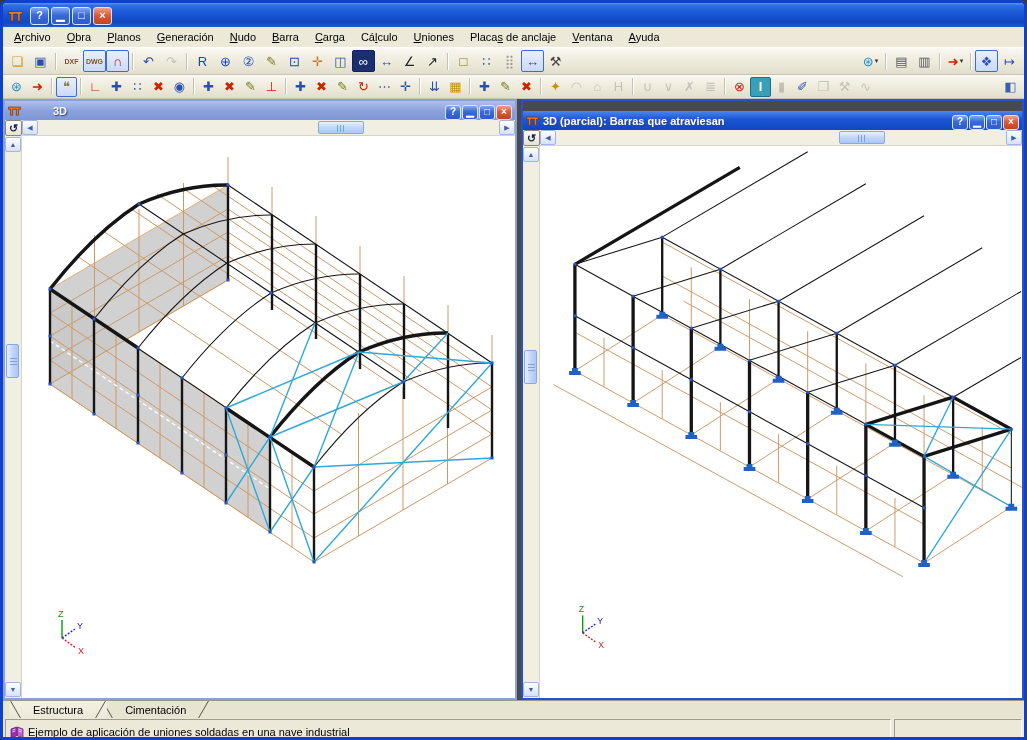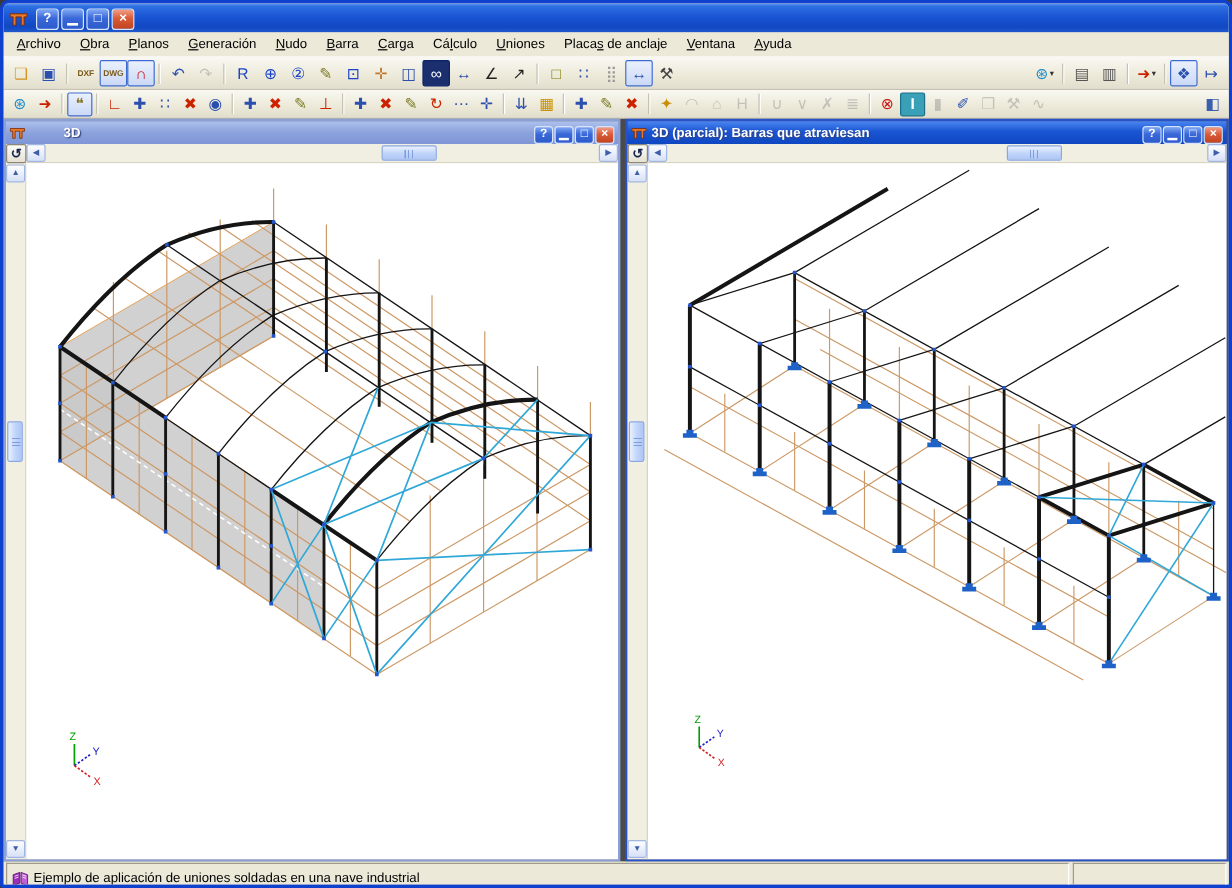--- a/index.html
+++ b/index.html
@@ -44,21 +44,21 @@
   .tbtn.teal .glyph{color:#fff !important;font-weight:bold;}
   .dd{font-size:7px;color:#333;margin-left:1px;}
   
   .mdi{flex:1 1 auto;display:flex;gap:4px;background:#4A4A4A;min-height:0;}
   .child{border:2px solid;display:flex;flex-direction:column;min-width:0;}
   .child.left{flex:0 0 514px;}
   .child.right{flex:1 1 auto;}
   .child.inactive{border-color:#8CA0D8;}
   .child.active{border-color:#2A52C8;}
   .ctitle{height:19px;flex:0 0 19px;display:flex;align-items:center;gap:4px;padding:0 3px;}
-  .child.active .ctitle{background:linear-gradient(180deg,#4A86F0,#1A55D4 45%,#0F47C0);}
+  .child.active .ctitle{background:linear-gradient(180deg,#4A86F0,#1A55D4 45%,#0F47C0);margin-top:10px;}
   .child.inactive .ctitle{background:linear-gradient(180deg,#AEC2EE,#8BA2DC 50%,#7E96D6);gap:32px;}
   .ctitle .clabel{color:#fff;font-size:11px;font-weight:bold;flex:1;white-space:nowrap;overflow:hidden;
     text-shadow:1px 1px 1px #33437E;}
   .child .wbtn{width:16px;height:15px;margin-left:1px;}
   .child .wglyph{font-size:10px;}
   .client{flex:1 1 auto;position:relative;background:#ECE9D8;min-height:0;}
   .rotbtn{position:absolute;left:0;top:0;width:17px;height:16px;z-index:3;
     background:linear-gradient(#FDFCF8,#E6E2D2);border:1px solid #8A867A;border-radius:2px;
     display:flex;align-items:center;justify-content:center;font-size:11px;font-weight:bold;color:#15254E;}
   .hscroll{position:absolute;left:17px;right:0;top:0;height:16px;background:#F1EFE2;
@@ -573,20 +573,28 @@
               <text class="ax-label z" x="-4" y="-21">Z</text>
               <text class="ax-label y" x="15" y="-9">Y</text>
               <text class="ax-label x" x="16" y="16">X</text>
             </g>
           </svg>
         </div>
       </div>
     </div>
   </div>
 
+  <div class="tabbar" id="tabbar">
+      <div class="tab active">
+        <span class="tab-label">Estructura</span>
+      </div>
+      <div class="tab">
+        <span class="tab-label">Cimentación</span>
+      </div>
+    </div>
 
   <div class="statusbar">
     <div class="spane main">
       <svg width="14" height="12" viewBox="0 0 14 12">
         <path fill="#9A30B8" stroke="#5A1070" stroke-width="0.7" d="M1,3 L6.5,1 L6.5,10 L1,12 Z"></path>
         <path fill="#C060D8" stroke="#5A1070" stroke-width="0.7" d="M13,3 L7.5,1 L7.5,10 L13,12 Z"></path>
         <path fill="none" stroke="#F0E0F8" stroke-width="0.8" d="M2.2,4.2 L5.4,3.1 M2.2,6 L5.4,4.9 M8.6,3.1 L11.8,4.2 M8.6,4.9 L11.8,6"></path>
       </svg>
       <span>Ejemplo de aplicación de uniones soldadas en una nave industrial</span>
     </div>

